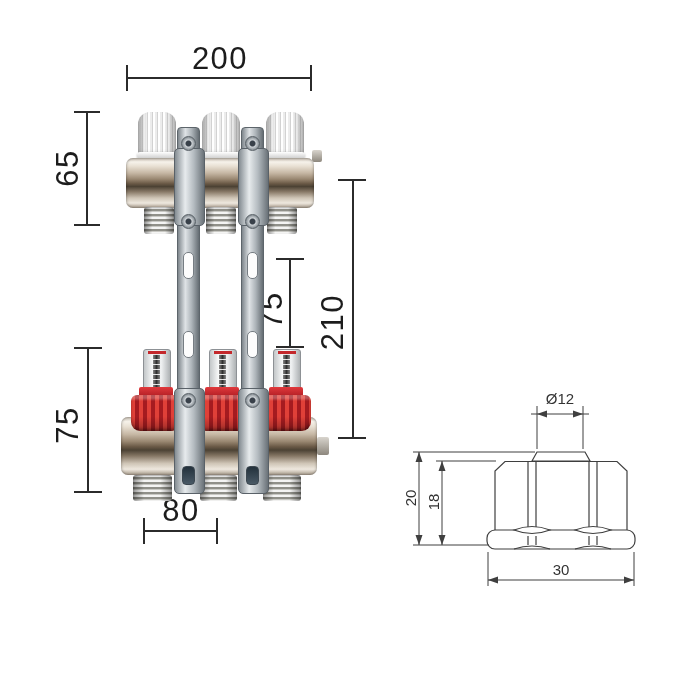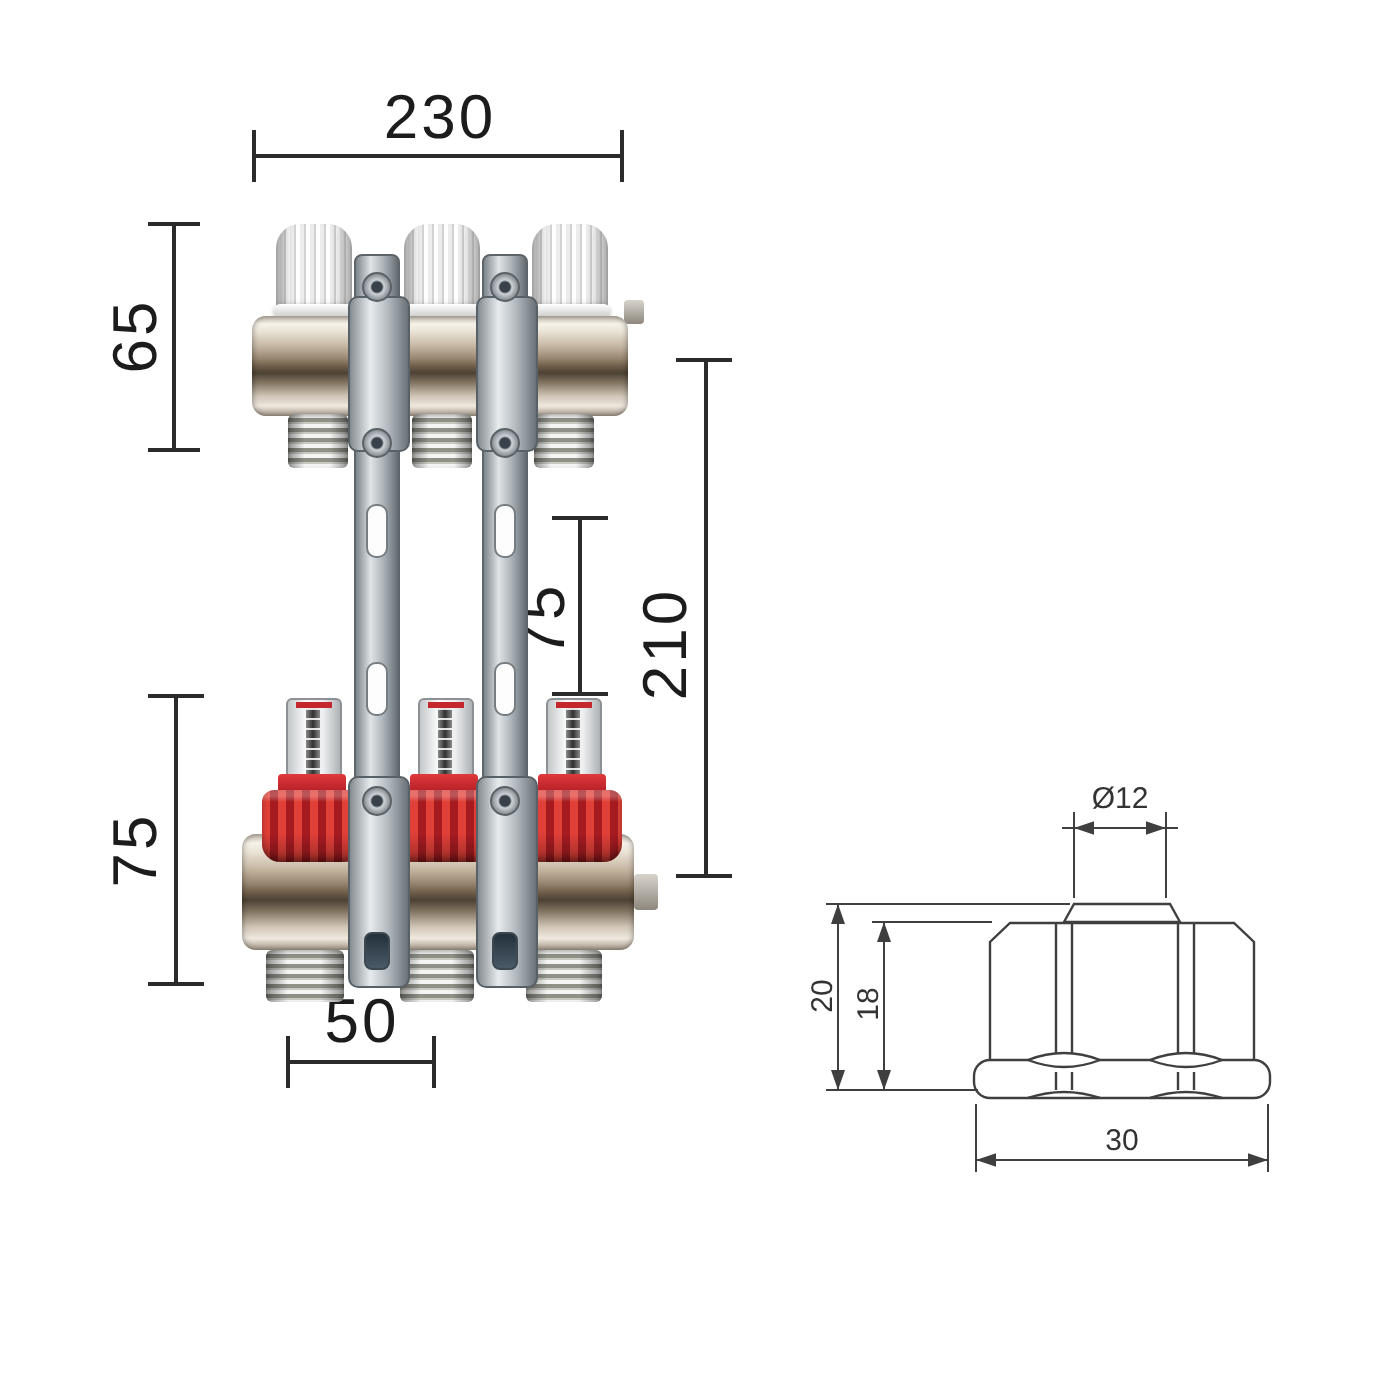--- a/index.html
+++ b/index.html
@@ -170,21 +170,21 @@
     <div class="screw" style="left:181px;top:393px"></div>
     <div class="screw" style="left:245px;top:393px"></div>
     <div class="strap-foot-hole" style="left:182px;top:466px"></div>
     <div class="strap-foot-hole" style="left:246px;top:466px"></div>
   </div>
 
   <div>
     <div class="dln" style="left:126px;top:77px;width:186px;height:2px"></div>
     <div class="dln" style="left:126px;top:65px;width:2px;height:26px"></div>
     <div class="dln" style="left:310px;top:65px;width:2px;height:26px"></div>
-    <div class="dim-label" style="left:160px;top:41px">230</div>
+    <div class="dim-label" style="left:160px;top:41px">200</div>
   </div>
 
   <div>
     <div class="dln" style="left:86px;top:112px;width:2px;height:114px"></div>
     <div class="dln" style="left:74px;top:111px;width:26px;height:2px"></div>
     <div class="dln" style="left:74px;top:224px;width:26px;height:2px"></div>
     <div class="dim-label rot" style="left:8px;top:150px">65</div>
   </div>
 
   <div>
@@ -205,21 +205,21 @@
     <div class="dln" style="left:352px;top:180px;width:2px;height:259px"></div>
     <div class="dln" style="left:338px;top:179px;width:28px;height:2px"></div>
     <div class="dln" style="left:338px;top:437px;width:28px;height:2px"></div>
     <div class="dim-label rot" style="left:273px;top:304px">210</div>
   </div>
 
   <div>
     <div class="dln" style="left:144px;top:530px;width:74px;height:2px"></div>
     <div class="dln" style="left:143px;top:518px;width:2px;height:26px"></div>
     <div class="dln" style="left:216px;top:518px;width:2px;height:26px"></div>
-    <div class="dim-label" style="left:121px;top:493px">50</div>
+    <div class="dim-label" style="left:121px;top:493px">80</div>
   </div>
 
   <svg class="nutsvg" width="270" height="215" viewBox="385 385 270 215">
     <g stroke="#3f3f3f" stroke-width="1.2" fill="none">
 
       <path d="M495,531 L495,471 L505,461.5 L617,461.5 L627,471 L627,531" fill="#fff"></path>
       <path d="M528,462 L528,530 M536,462 L536,530 M589,462 L589,530 M597,462 L597,530"></path>
 
       <path d="M532,461 L537,452 L585,452 L590,461 Z" fill="#fff"></path>
 

